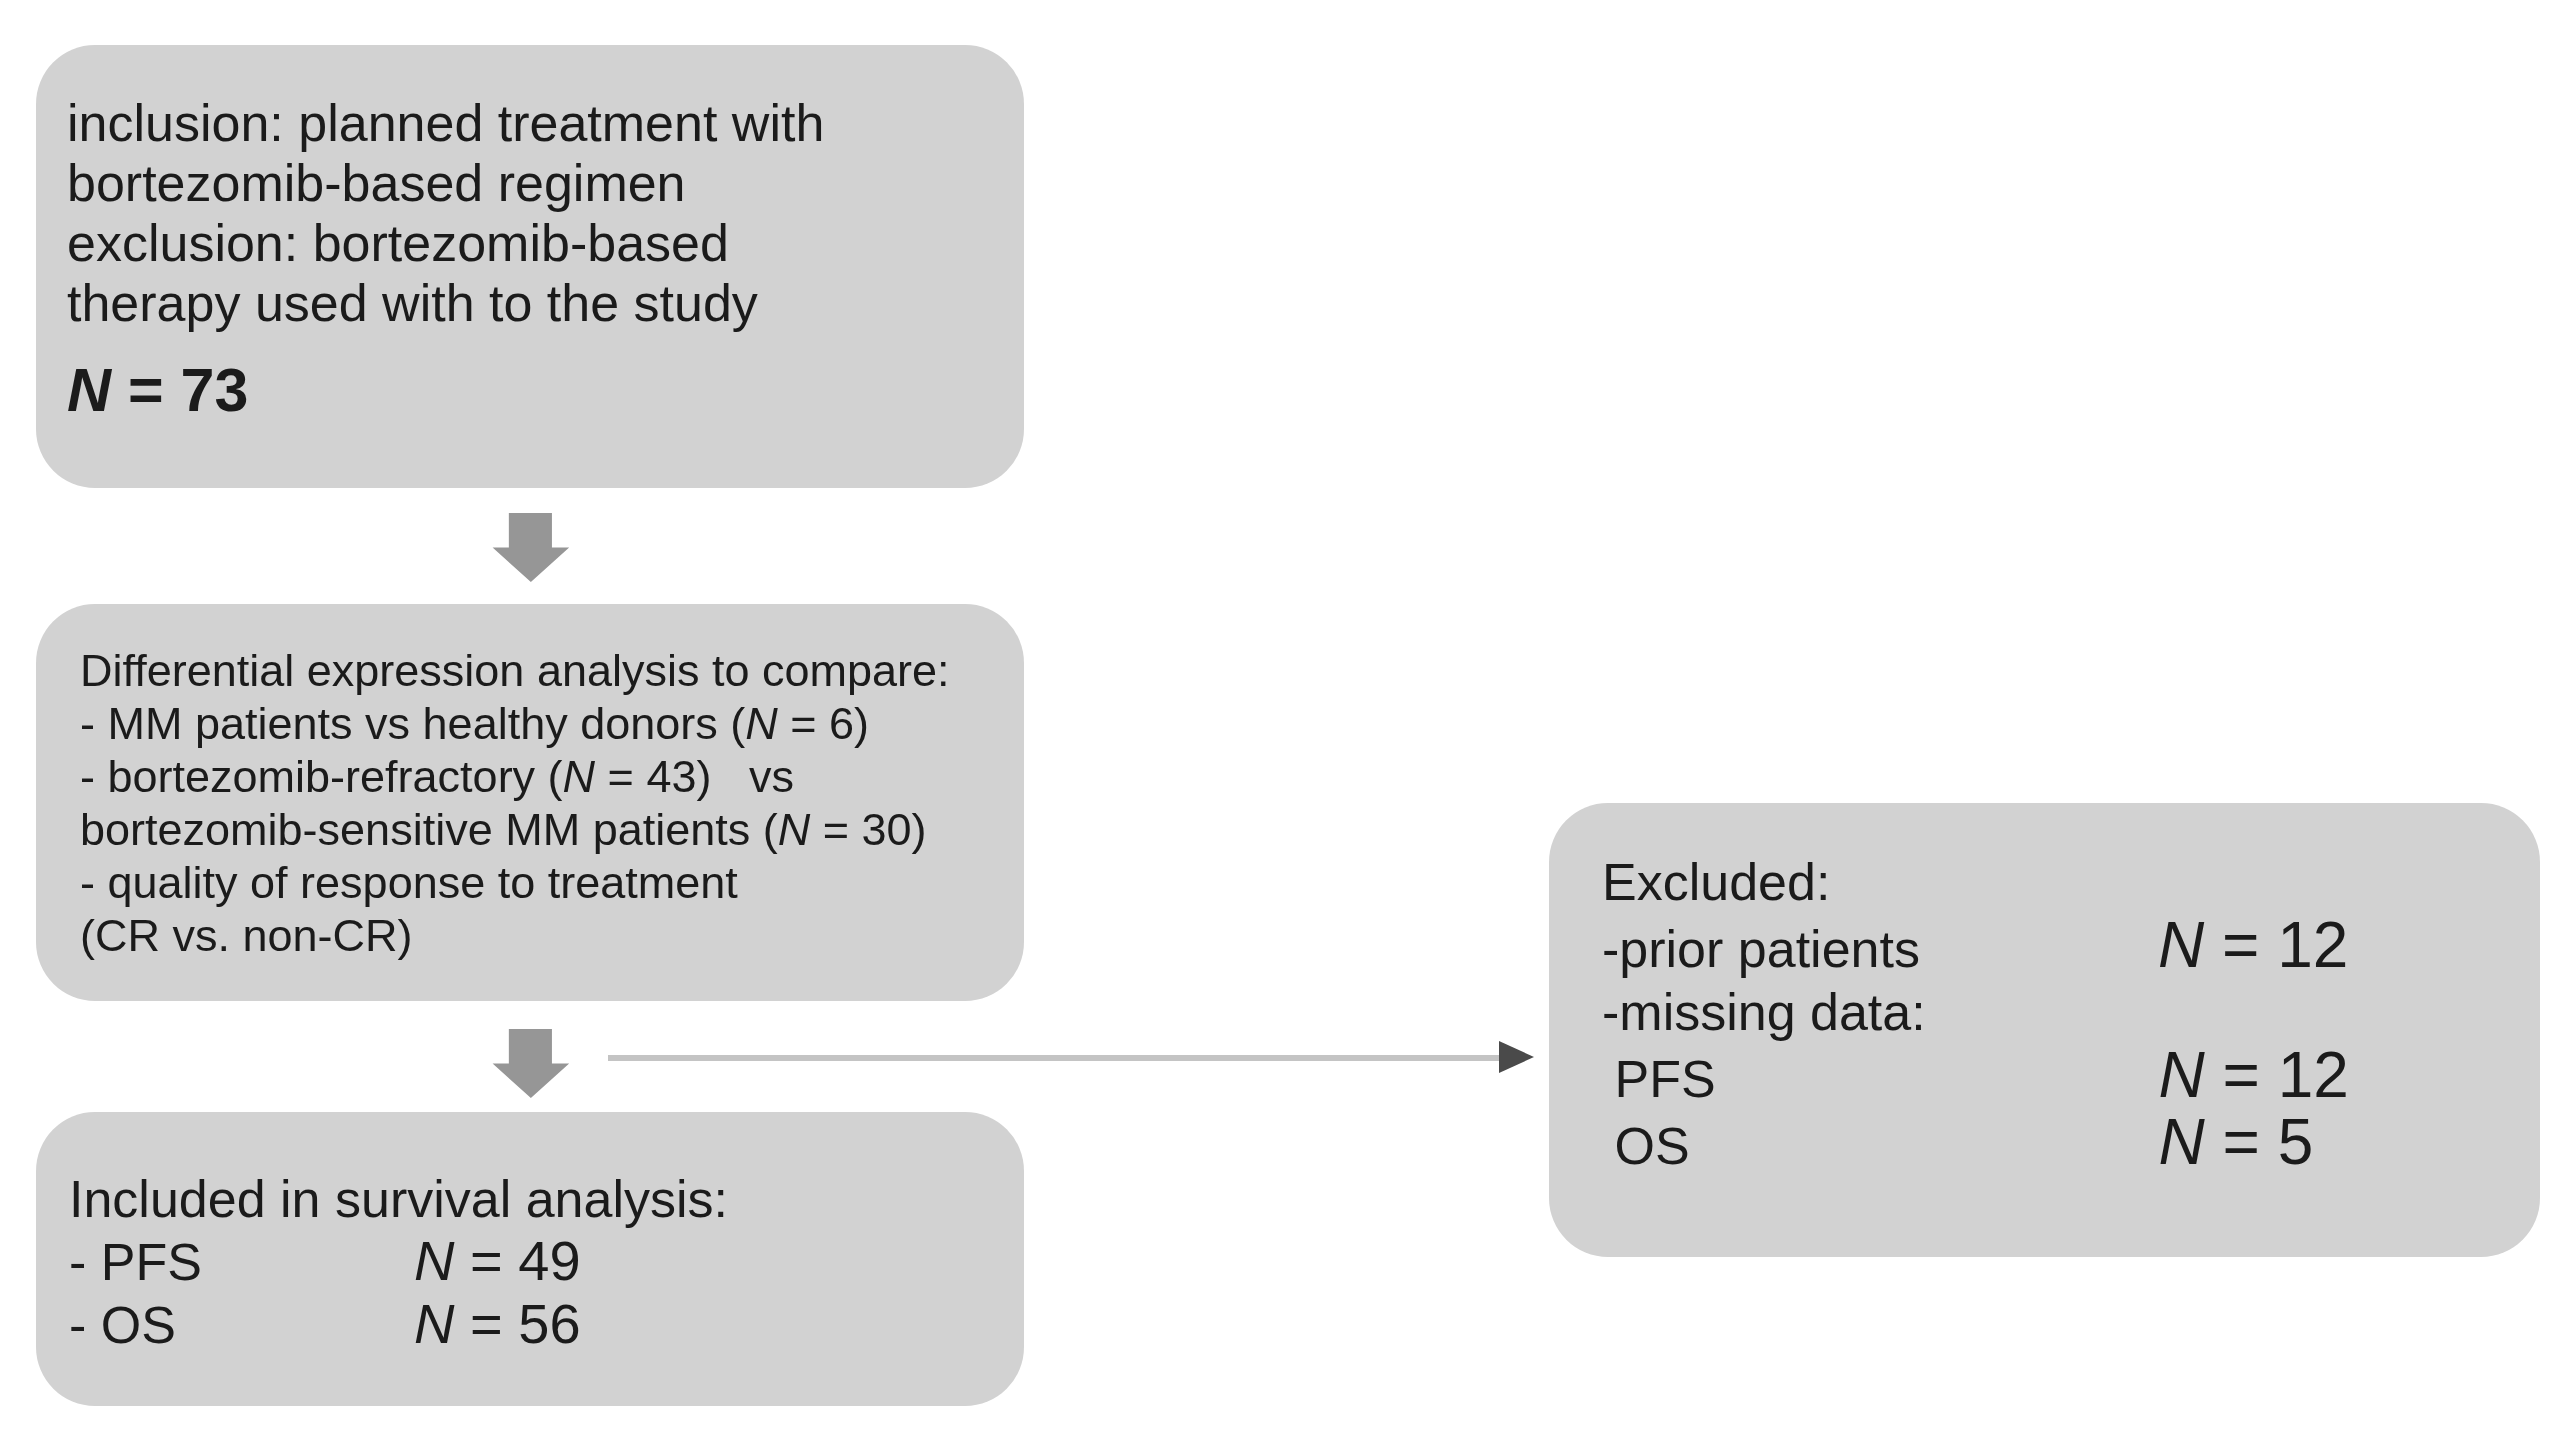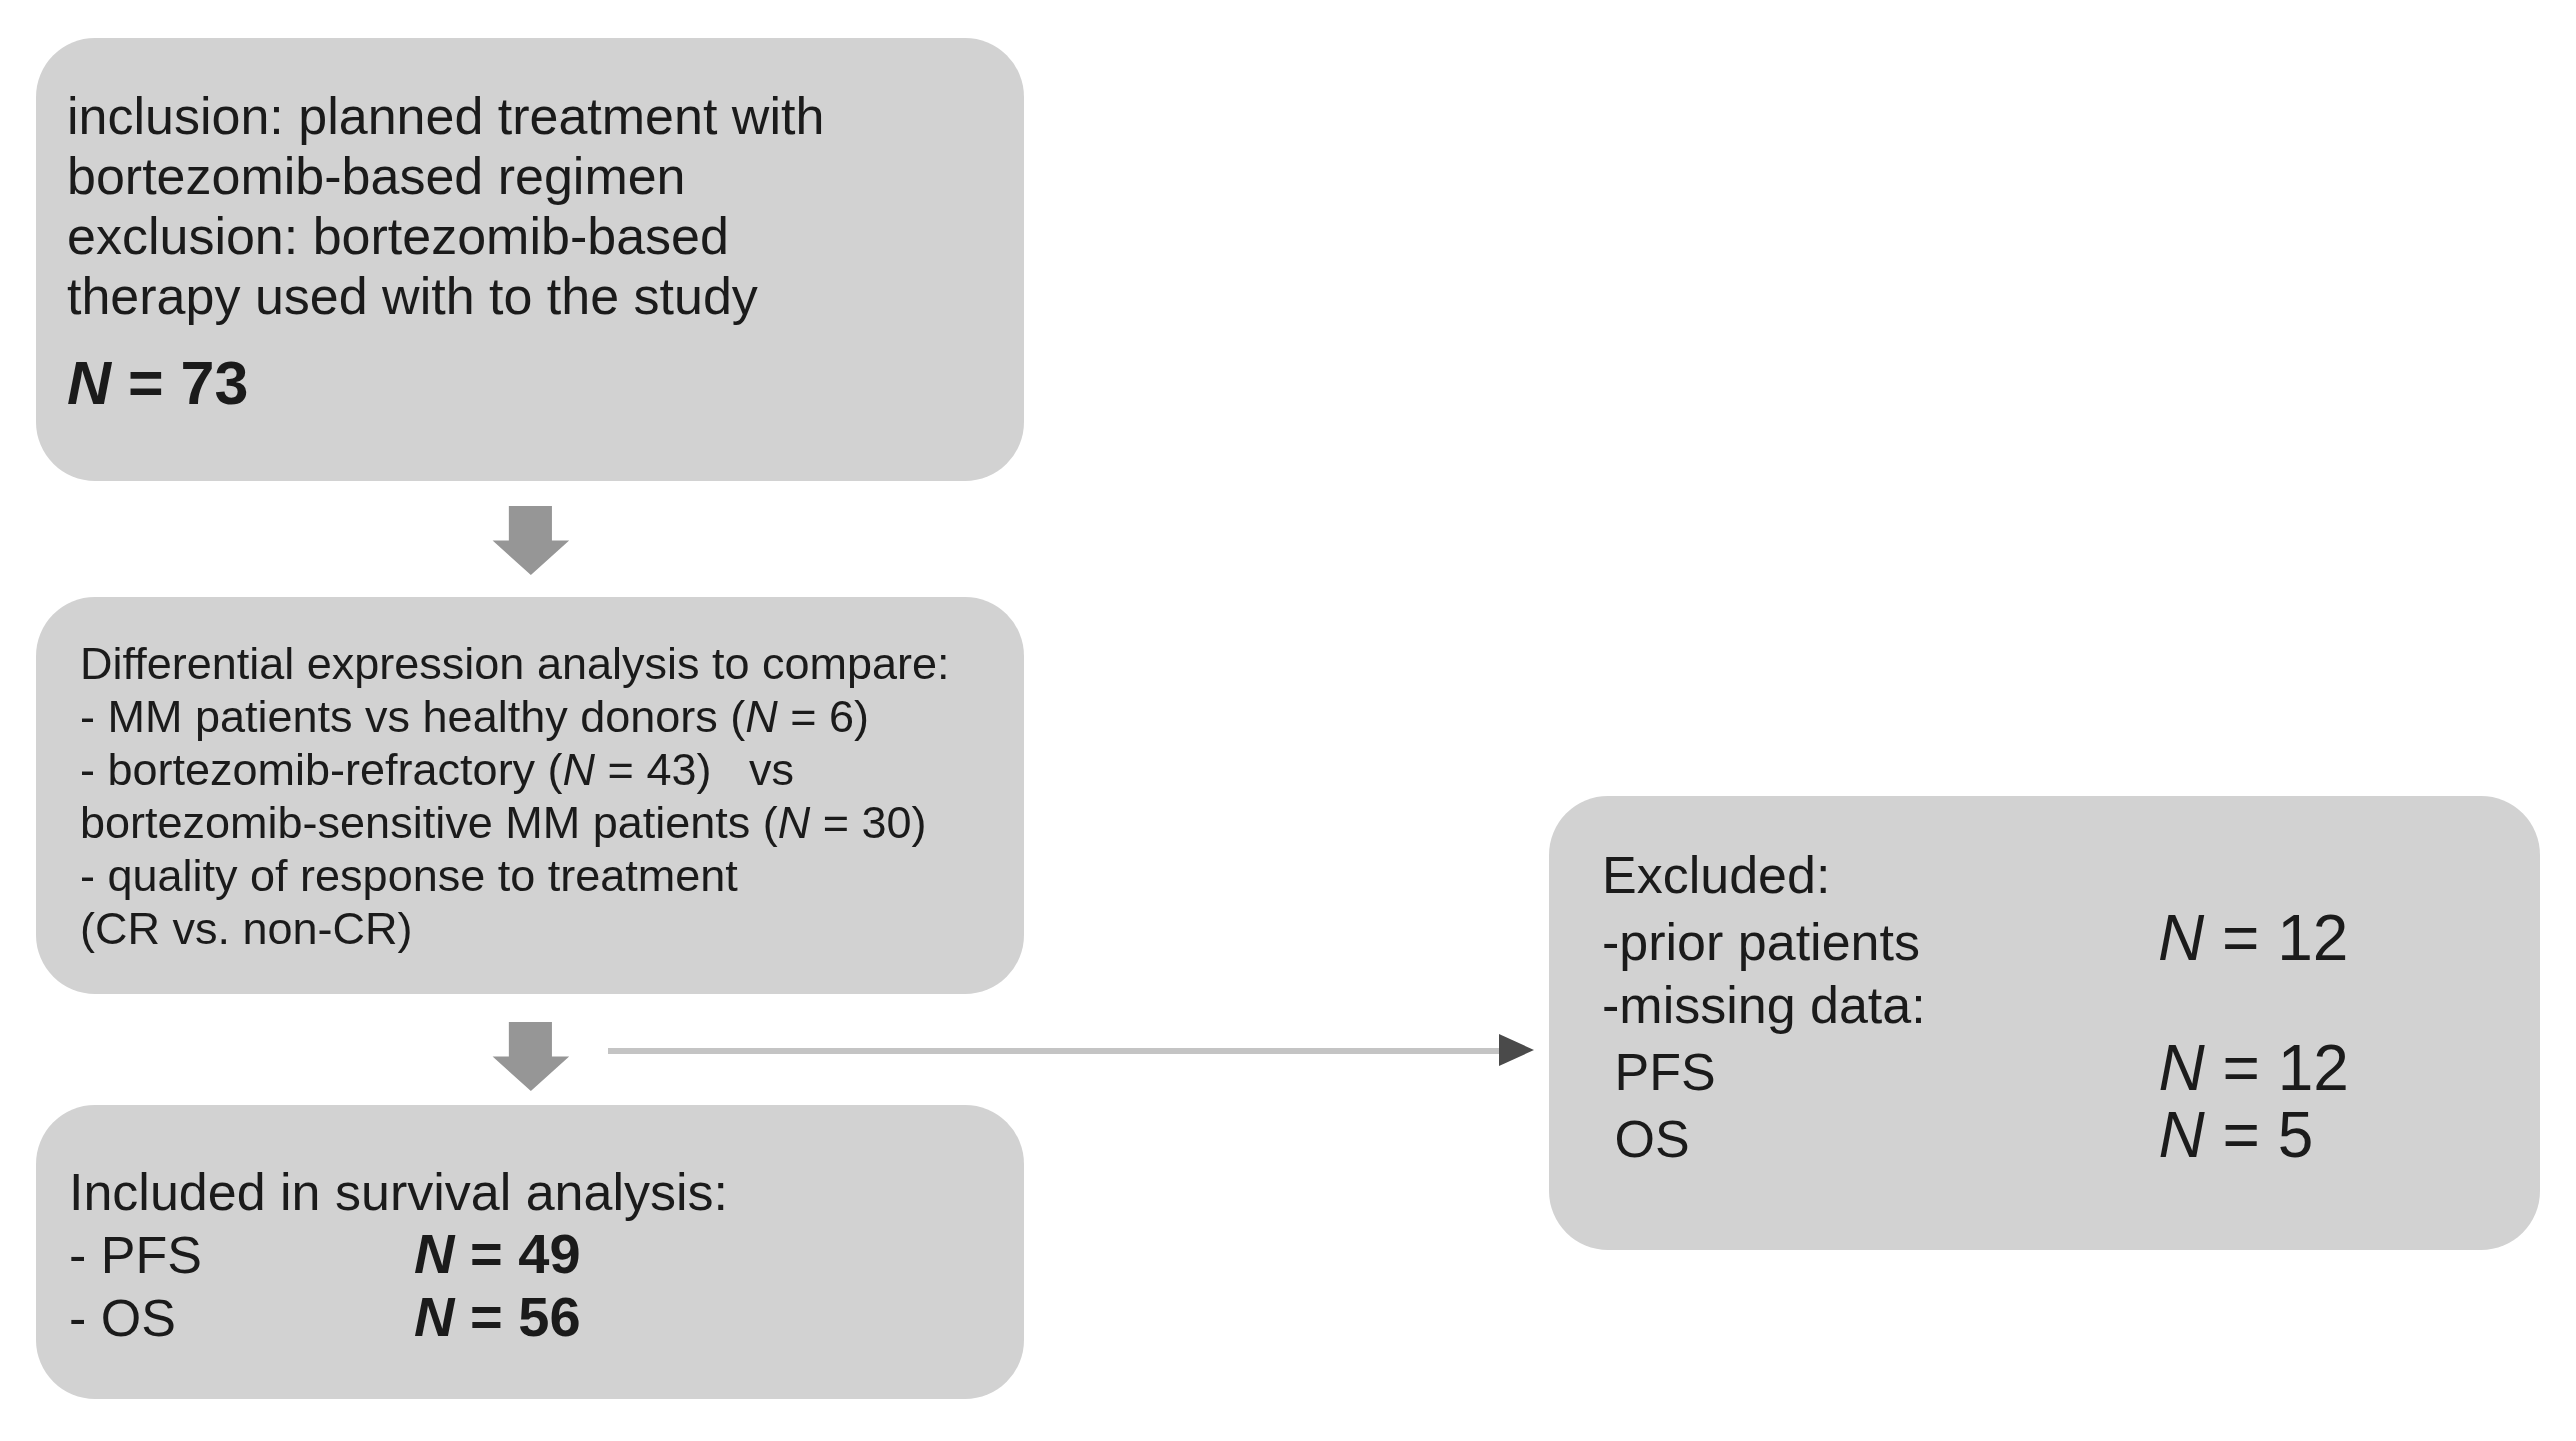--- a/index.html
+++ b/index.html
@@ -10,21 +10,21 @@
   body {
     width: 2576px;
     height: 1441px;
     position: relative;
     font-family: "Liberation Sans", sans-serif;
     color: #1b1b1b;
     overflow: hidden;
   }
   .canvas {
     position: absolute;
-    left: 0; top: 0;
+    left: 0; top: 7px;
     width: 2576px; height: 1062px;
   }
   .box {
     position: absolute;
     background: #d2d2d2;
     border-radius: 59px;
     box-sizing: border-box;
   }
   .box .line { white-space: pre; }
   .box .line span { white-space: pre; }
@@ -51,21 +51,21 @@
   }
 
   
   .box-survival {
     left: 36px; top: 1105px;
     width: 988px; height: 294px;
     padding: 56px 15.4px 0 33px;
     font-size: 52px; line-height: 62px;
   }
   .box-survival .row .lbl { display: inline-block; width: 345px; white-space: pre; }
-  .box-survival .row .val { font-weight: bold; font-size: 56px; white-space: pre; }
+  .box-survival .row .val { font-weight: normal; font-size: 56px; white-space: pre; }
 
   
   .box-excluded {
     left: 1549px; top: 796px;
     width: 991px; height: 454px;
     padding: 48px 31px 0 53px;
     font-size: 52px; line-height: 63px;
   }
   .box-excluded .row .lbl { display: inline-block; width: 556px; white-space: pre; }
   .box-excluded .row .val { font-size: 64px; white-space: pre; }

